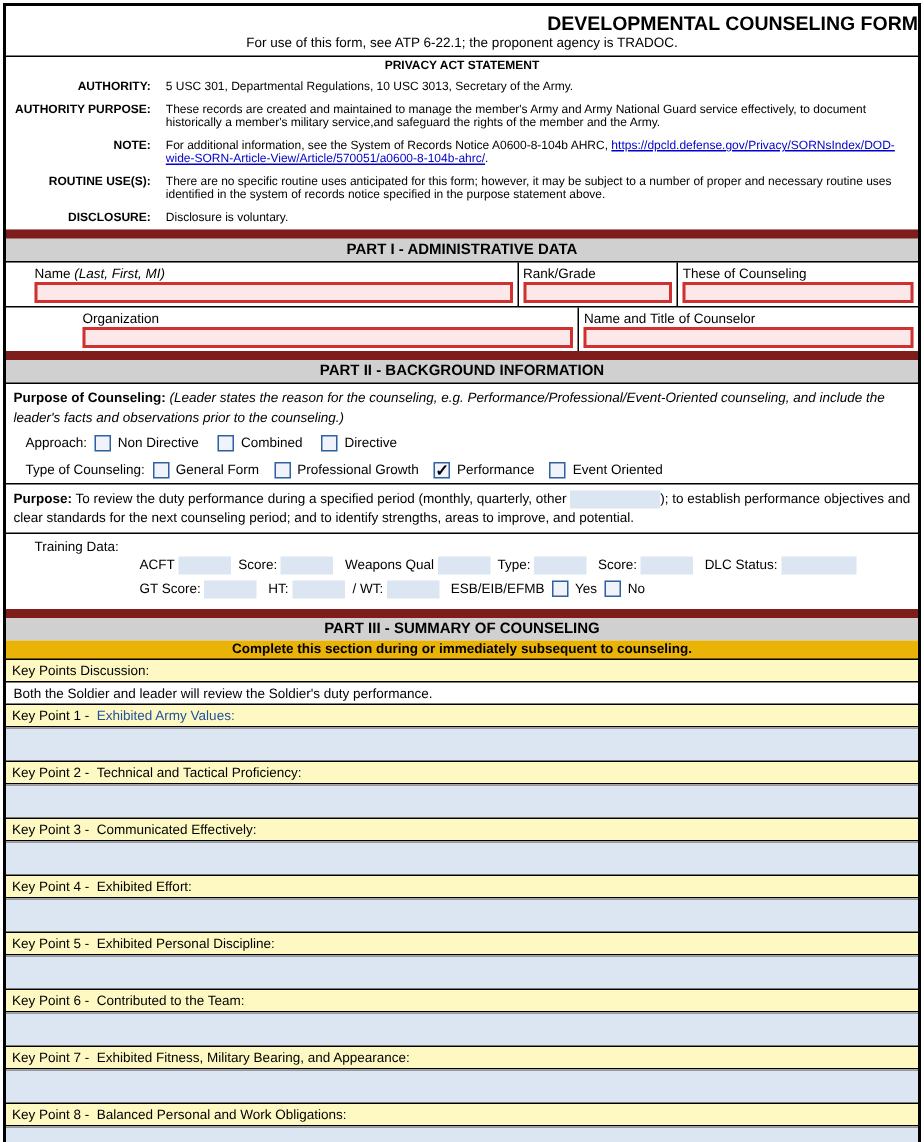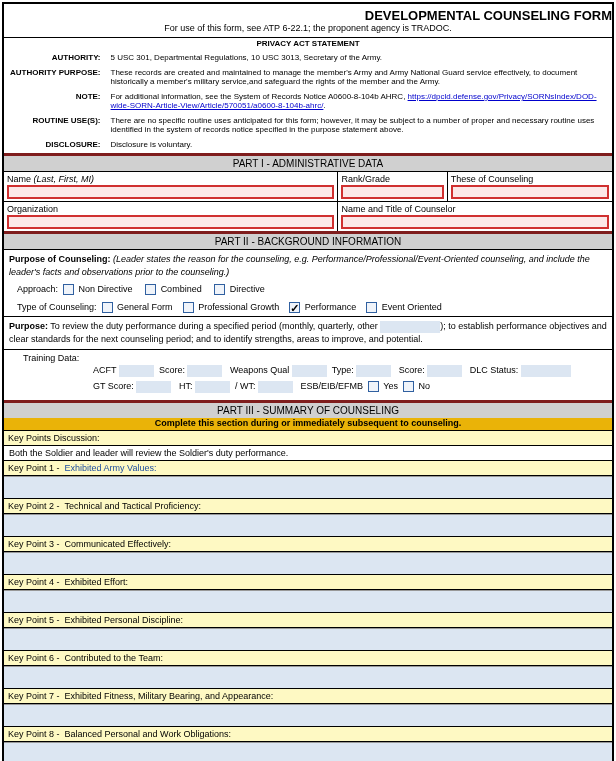--- a/index.html
+++ b/index.html
@@ -1,20 +1,20 @@
 <!DOCTYPE html>
 <html><head>
 <meta charset="utf-8">
 <style>
   * { box-sizing: border-box; margin: 0; padding: 0; }
   body { font-family: Arial, sans-serif; font-size: 9px; background: #fff; width: 616px; }
   .page { border: 2px solid #000; margin: 2px; background: #fff; }
   .title { text-align: right; font-weight: bold; font-size: 13px; padding-top: 4px; }
   .subtitle { text-align: center; font-size: 9px; padding-bottom: 4px; border-bottom: 1px solid #000; }
-  .section-bar { background: #d0d0d0; text-align: center; font-weight: normal; font-size: 10px; padding: 2px 0; border-top: 3px solid #7f1d1d; border-bottom: 1px solid #000; }
+  .section-bar { background: #d0d0d0; text-align: center; font-weight: bold; font-size: 10px; padding: 2px 0; border-top: 6px solid #7f1d1d; border-bottom: 1px solid #000; }
   .privacy { width: 100%; font-size: 8px; }
   .privacy td { vertical-align: top; padding: 2px 4px; }
   .privacy .lbl { text-align: right; font-weight: bold; white-space: nowrap; width: 70px; }
   a { color: #0000cc; text-decoration: underline; }
   .row { display: flex; border-top: 1px solid #000; }
   .cell { border-right: 1px solid #000; padding: 2px 3px; }
   .cell:last-child { border-right: none; }
   .flabel { font-size: 9px; }
   .flabel i { font-style: italic; }
   .input-red { display: block; height: 14px; border: 2px solid #d03030; background: #fce8e8; margin-top: 1px; }
@@ -56,36 +56,36 @@
           <td>There are no specific routine uses anticipated for this form; however, it may be subject to a number of proper and necessary routine uses identified in the system of records notice specified in the purpose statement above.</td>
         </tr>
     <tr>
           <td class="lbl">DISCLOSURE:</td>
           <td>Disclosure is voluntary.</td>
         </tr>
   </tbody>
     </table>
 
   <div class="section-bar">PART I - ADMINISTRATIVE DATA</div>
-  <div class="row" style="border-top:none;">
+  <div class="row" style="border-top:none;padding-left:16px;">
     <div class="cell" style="flex:0 0 55%;">
       <span class="flabel"><span>Name </span><i>(Last, First, MI)</i></span>
       <span class="input-red"></span>
     </div>
     <div class="cell" style="flex:0 0 18%;">
       <span class="flabel">Rank/Grade</span>
       <span class="input-red"></span>
     </div>
     <div class="cell" style="flex:1;">
       <span class="flabel">These of Counseling</span>
       <span class="input-red"></span>
     </div>
   </div>
   <div class="row">
-    <div class="cell" style="flex:0 0 55%;">
+    <div class="cell" style="flex:0 0 55%;margin-left:48px;">
       <span class="flabel">Organization</span>
       <span class="input-red"></span>
     </div>
     <div class="cell" style="flex:1;">
       <span class="flabel">Name and Title of Counselor</span>
       <span class="input-red"></span>
     </div>
   </div>
 
   <div class="section-bar">PART II - BACKGROUND INFORMATION</div>

